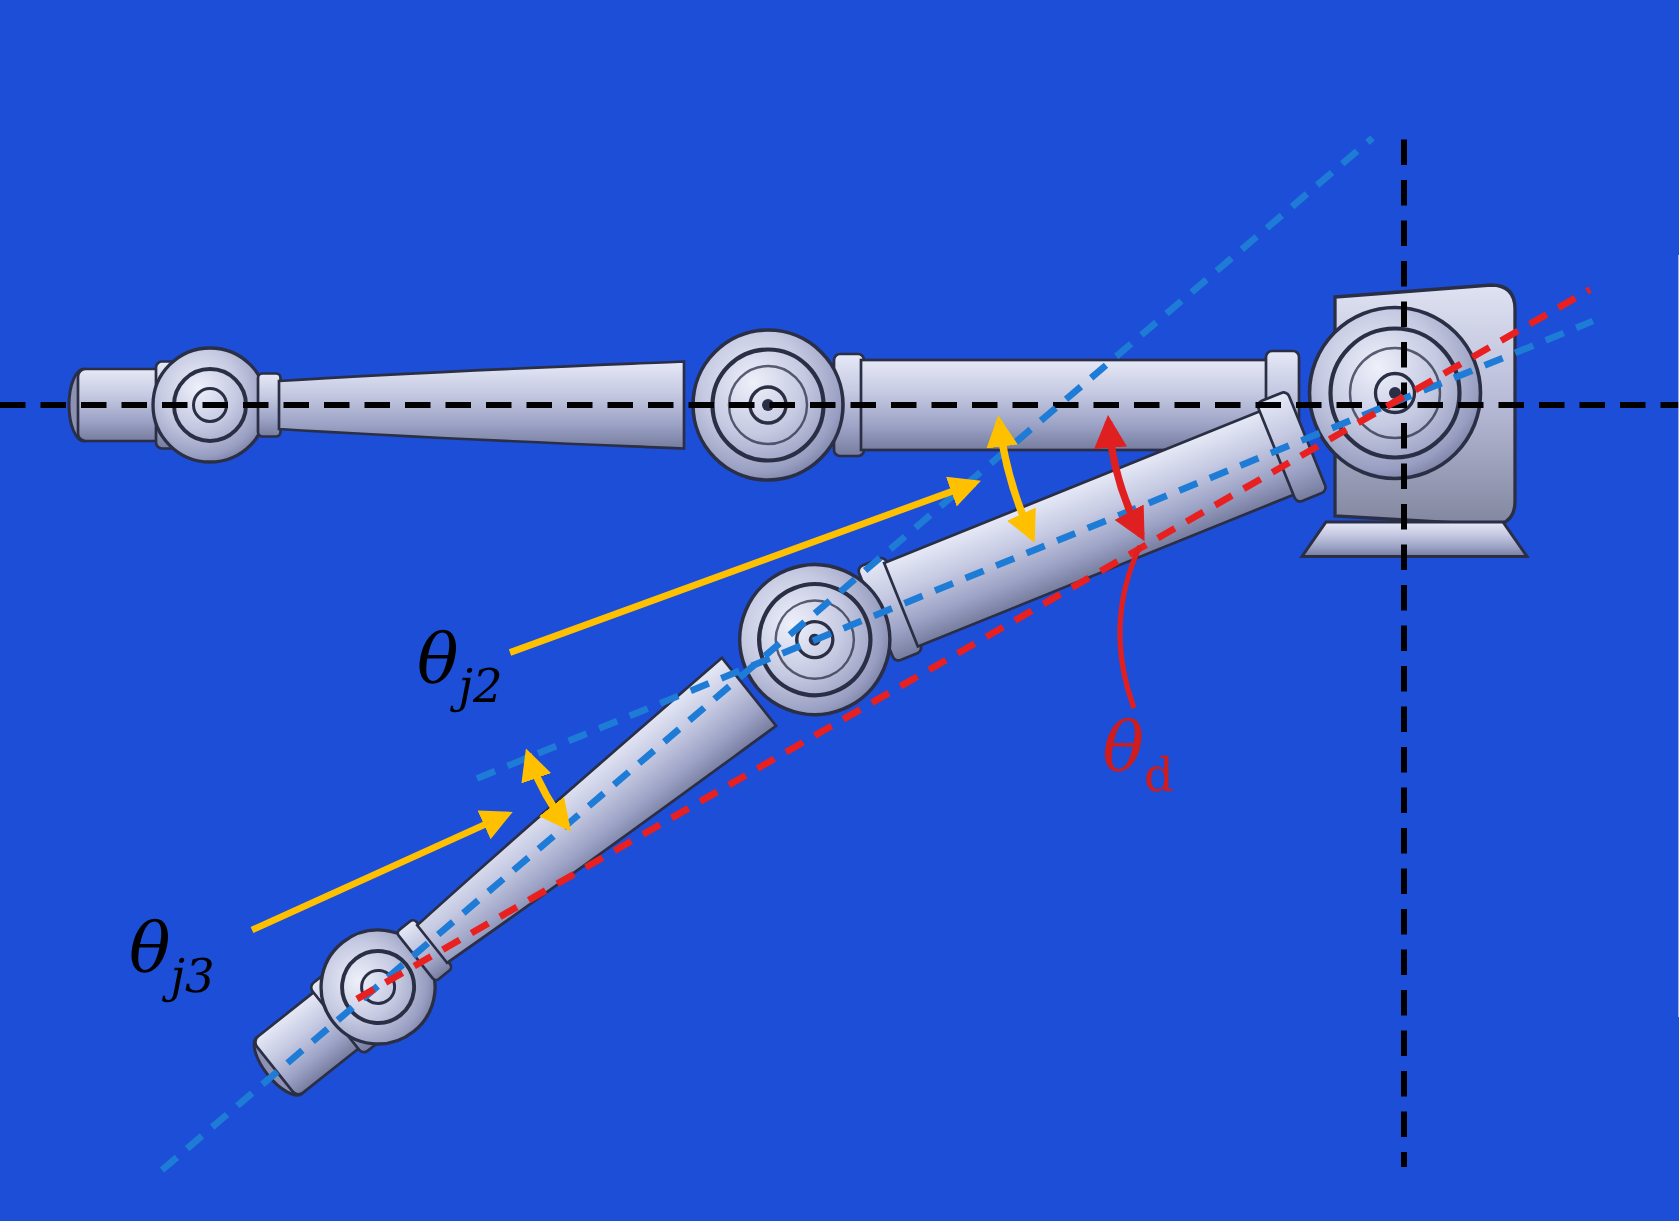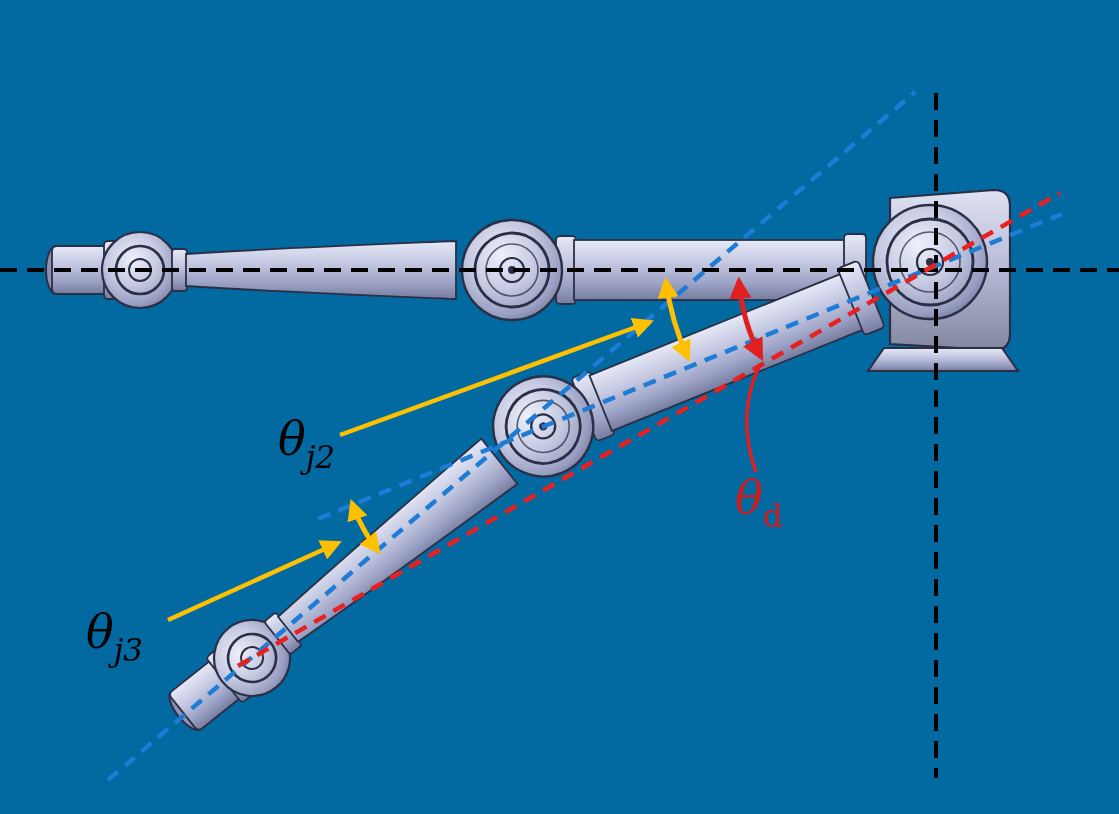--- a/index.html
+++ b/index.html
@@ -1,16 +1,16 @@
 <!DOCTYPE html>
 <html><head>
 <meta charset="utf-8">
 <style>
   html,body{margin:0;padding:0;background:#ffffff;font-family:"Liberation Sans",sans-serif;}
-  .stage{position:relative;width:1119px;height:814px;background:#0369a1;overflow:hidden;}
+  .stage{position:relative;width:1119px;height:814px;background:#1d4ed8;overflow:hidden;}
   svg{position:absolute;inset:0;}
   .outline{stroke:#2b2f45;}
   .lbl{font-family:"DejaVu Serif",serif;font-style:italic;font-size:46px;fill:#000000;}
   .lbl .sub{font-size:31px;}
   .lbl-red{fill:#cf1c1c;}
 </style>
 </head>
 <body>
 
 <div class="stage">

